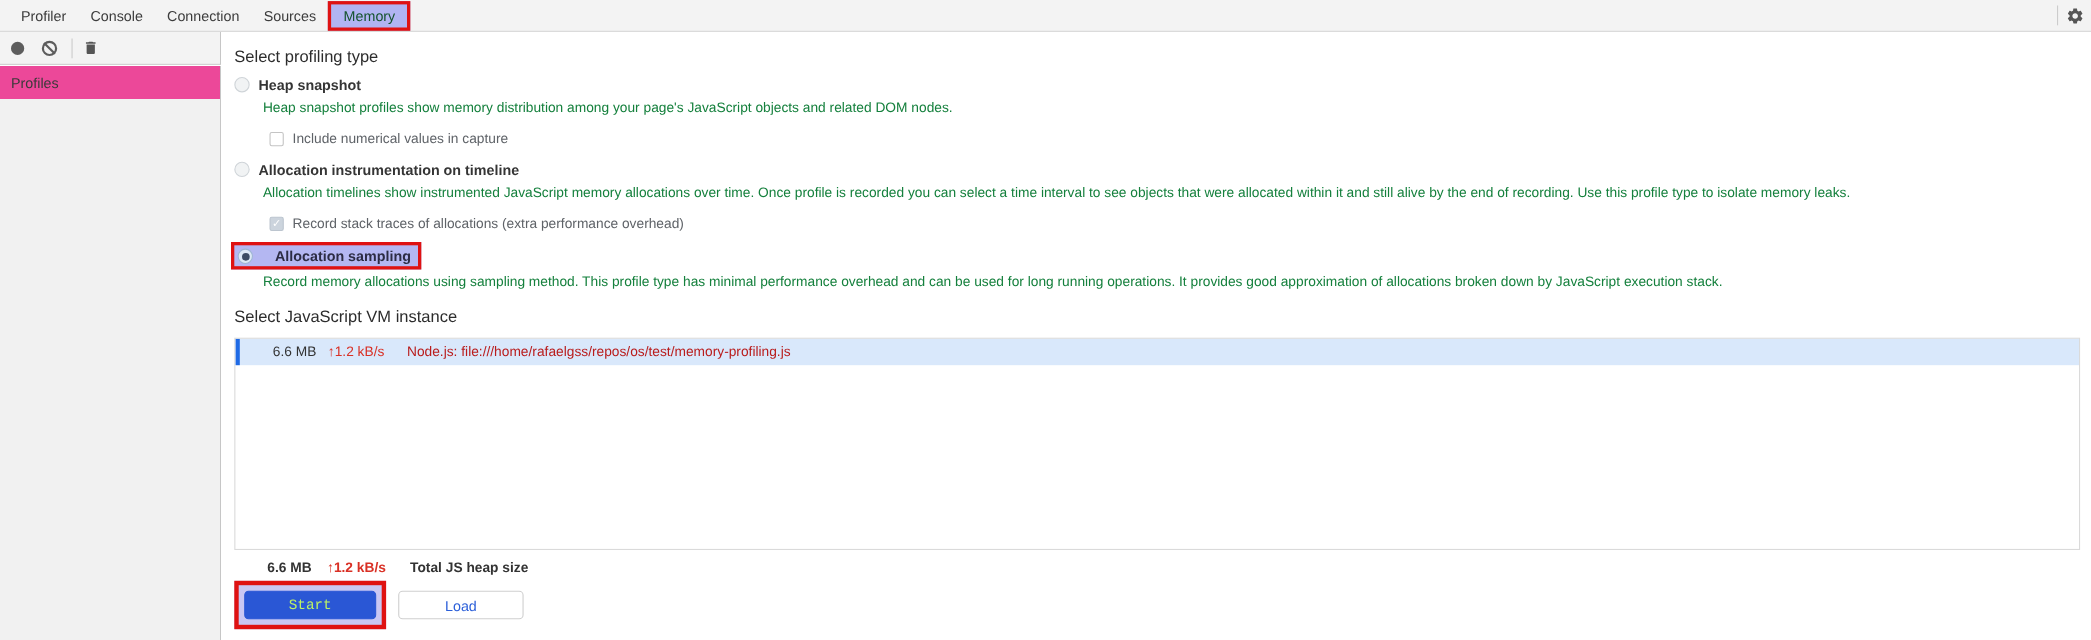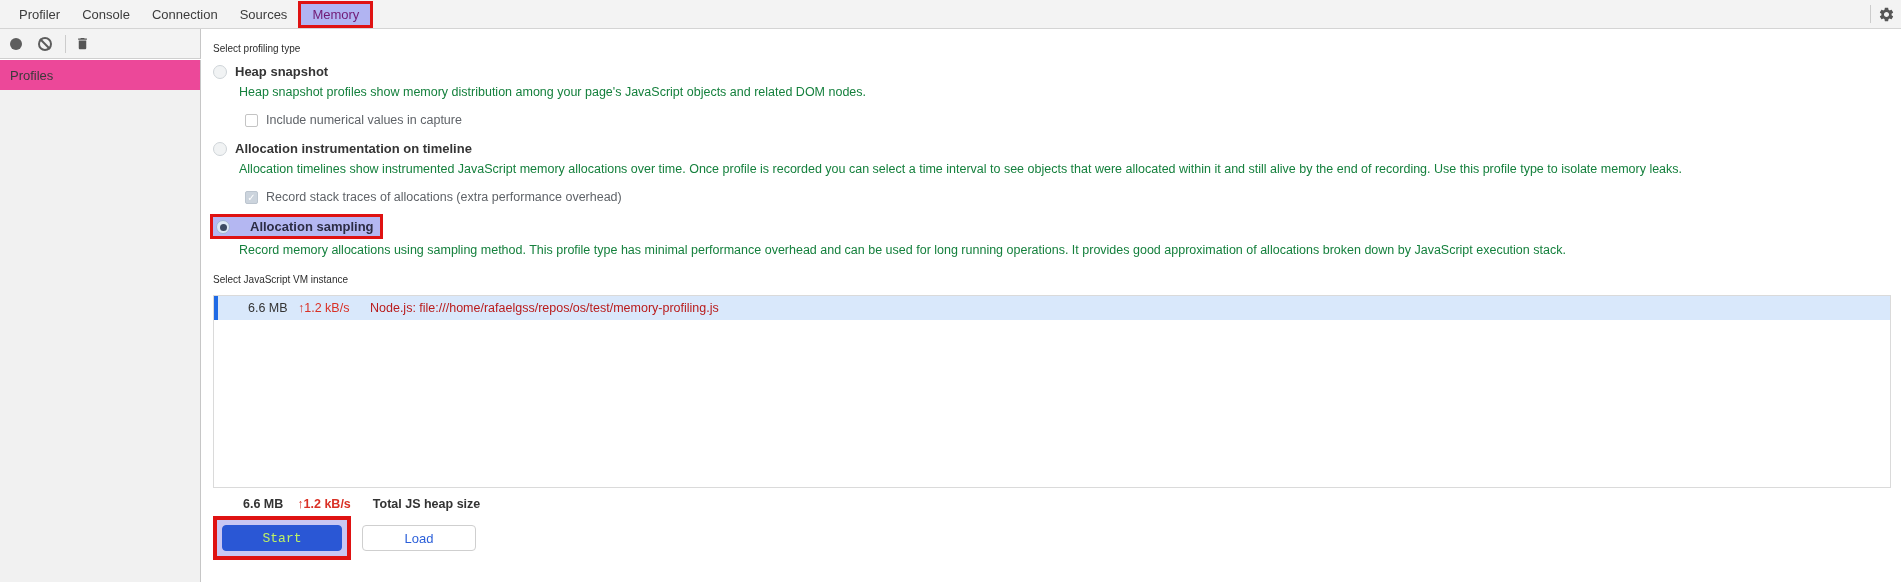--- a/index.html
+++ b/index.html
@@ -5,46 +5,46 @@
   * { margin:0; padding:0; box-sizing:border-box; }
   html,body { width:1901px; height:582px; overflow:hidden; }
   body { font-family:"Liberation Sans","DejaVu Sans",sans-serif; font-size:13px; color:#333; background:#fff; }
   #app { position:relative; width:1901px; height:582px; background:#fff; }
 
   
   .tabbar { position:absolute; top:0; left:0; right:0; height:29px; background:#f3f3f3;
             border-bottom:1px solid #d4d4d4; display:flex; align-items:center; }
   .tabs { display:flex; align-items:center; margin-left:8px; height:100%; }
   .tab { padding:0 11px; height:100%; display:flex; align-items:center; color:#3c3c3c; cursor:default; }
-  .tab.selected-annotated { background:#b1b4f2; border:3px solid #df1212; height:27px; margin-top:1px; color:#701a75; }
+  .tab.selected-annotated { background:#b1b4f2; border:3px solid #df1212; height:27px; margin-top:1px; color:#14532d; }
   .tabbar-right { margin-left:auto; display:flex; align-items:center; height:100%; }
   .vsep { width:1px; height:18px; background:#ccc; }
   .icon-btn { display:flex; align-items:center; justify-content:center; width:30px; height:100%; }
 
   
   .toolbar { position:absolute; top:29px; left:0; width:201px; height:30px; background:#f3f3f3;
              border-bottom:1px solid #cfcfcf; border-right:1px solid #c6c6c6;
              display:flex; align-items:center; }
   .record-dot { width:12px; height:12px; border-radius:50%; background:#5d5d5d; margin-left:10px; }
   .block-icon { position:relative; width:14px; height:14px; border:2px solid #5d5d5d; border-radius:50%; margin-left:16px; }
   .block-icon::after { content:""; position:absolute; left:4px; top:-2px; width:2px; height:14px;
                        background:#5d5d5d; transform:rotate(-45deg); }
   .toolbar .vsep { margin:0 9px 0 13px; }
   .sidebar { position:absolute; top:60px; left:0; width:201px; bottom:0; background:#f1f1f1;
              border-right:1px solid #c6c6c6; }
   .sidebar-item { height:30px; display:flex; align-items:center; padding-left:10px; color:#3a3a3a; }
   .sidebar-item.selected { background:#ec4899; }
 
   
   .main { position:absolute; top:29px; left:201px; right:0; bottom:0; background:#fff; padding-left:12px; overflow:hidden; }
-  .section-title { font-size:10px; font-weight:500; color:#2c2c2c; }
+  .section-title { font-size:15px; font-weight:500; color:#2c2c2c; }
   .t1 { margin-top:14px; }
   .t2 { margin-top:17px; }
 
-  .radio-row { display:flex; align-items:flex-end; margin-top:10px; }
+  .radio-row { display:flex; align-items:flex-start; margin-top:10px; }
   .radio-row .lbl { margin-left:8px; font-weight:600; font-size:13px; color:#353535; }
   .radio { width:14px; height:14px; border-radius:50%; border:1px solid #cfd4d8; background:#f1f3f4; flex:0 0 auto; }
   .radio.checked { border:1px solid #9fb6d4; background:#dce8f5; position:relative; }
   .radio.checked::after { content:""; position:absolute; left:3px; top:3px; width:7px; height:7px;
                           border-radius:50%; background:#3c4c63; }
   .annotated-option { display:inline-flex; align-items:center; margin-top:10px; margin-left:-3px;
                       background:#b4b7f2; border:3px solid #df1212; padding:2px 6px 2px 3px;gap:12px; }
   .annotated-option .lbl { margin-left:8px; font-weight:600; font-size:13px; color:#2c2c44; }
 
   .desc { margin:6px 0 0 26px; font-size:12.5px; color:#15803d; white-space:nowrap; }

